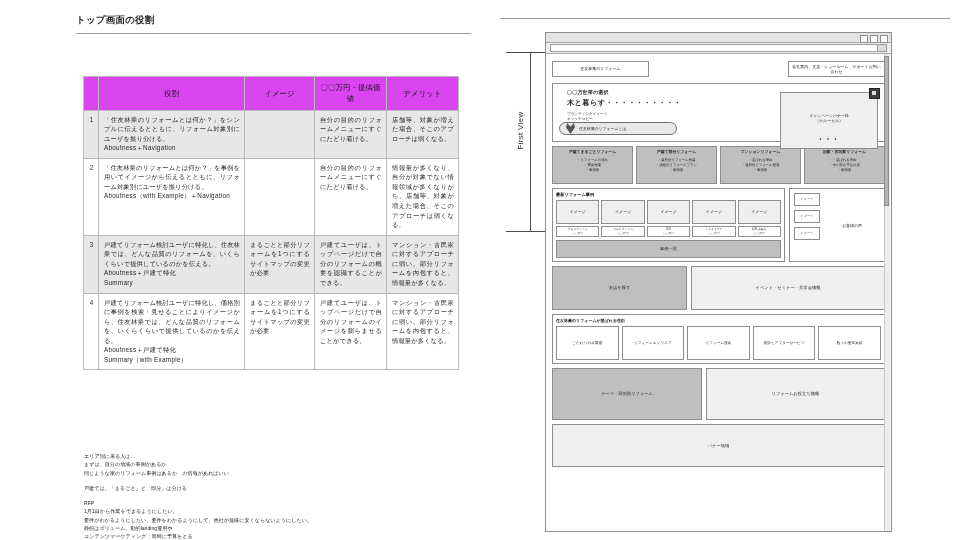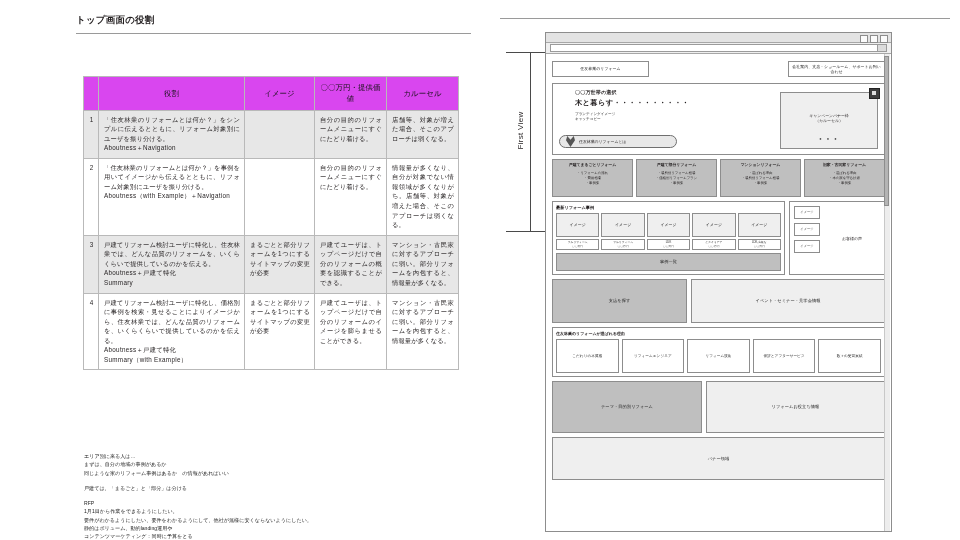--- a/index.html
+++ b/index.html
@@ -68,21 +68,21 @@
   .grey{background:#bfbfbf;}
   .lgrey{background:#efefef;}
   .white{background:#fff;}
 
   
   .site-head{display:flex;justify-content:space-between;align-items:center;height:20px;margin-bottom:4px;}
   .logo{width:97px;height:16px;}
   .util{width:97px;height:16px;padding:0 2px;box-sizing:border-box;}
 
   
-  .hero{position:relative;height:72px;padding:5px 22px;box-sizing:border-box;margin-bottom:4px;}
+  .hero{position:relative;height:59px;padding:5px 14px;box-sizing:border-box;margin-bottom:4px;}
   .hero .kicker{font-size:5px;font-weight:bold;letter-spacing:.2px;}
   .hero .catch{font-size:7.2px;font-weight:bold;margin-top:3px;letter-spacing:.4px;}
   .hero .sub{font-size:3.6px;line-height:1.5;margin-top:4px;color:#222;}
   .hero .cta{position:absolute;left:6px;bottom:6px;width:118px;height:13px;border:1px solid #6f6f6f;
        border-radius:7px;background:#e8e8e8;display:flex;align-items:center;gap:4px;padding-left:6px;box-sizing:border-box;}
   .leaf{width:9px;height:11px;background:#555;
        clip-path:polygon(50% 100%,0% 38%,14% 0%,50% 34%,86% 0%,100% 38%);}
   .cta span{font-size:3.9px;}
   .hero .banner{position:absolute;right:6px;top:8px;width:98px;height:57px;}
   .banner .btxt{position:absolute;left:0;right:0;top:20px;text-align:center;font-size:3.9px;line-height:1.4;}
@@ -157,21 +157,21 @@
           <col class="c-note">
           <col class="c-merit">
           <col class="c-demerit">
         </colgroup>
       <thead>
         <tr>
           <th></th>
           <th>役割</th>
           <th>イメージ</th>
           <th>〇〇万円・提供価値</th>
-          <th>カルーセル</th>
+          <th>デメリット</th>
         </tr>
       </thead>
       <tbody>
         <tr class="shade">
           <td class="num">1</td>
           <td>
             <div class="cell-text">「住友林業のリフォームとは何か？」をシンプルに伝えるとともに、リフォーム対象別にユーザを振り分ける。</div>
             <div class="cell-lat">Aboutness＋Navigation</div>
           </td>
           <td></td>

